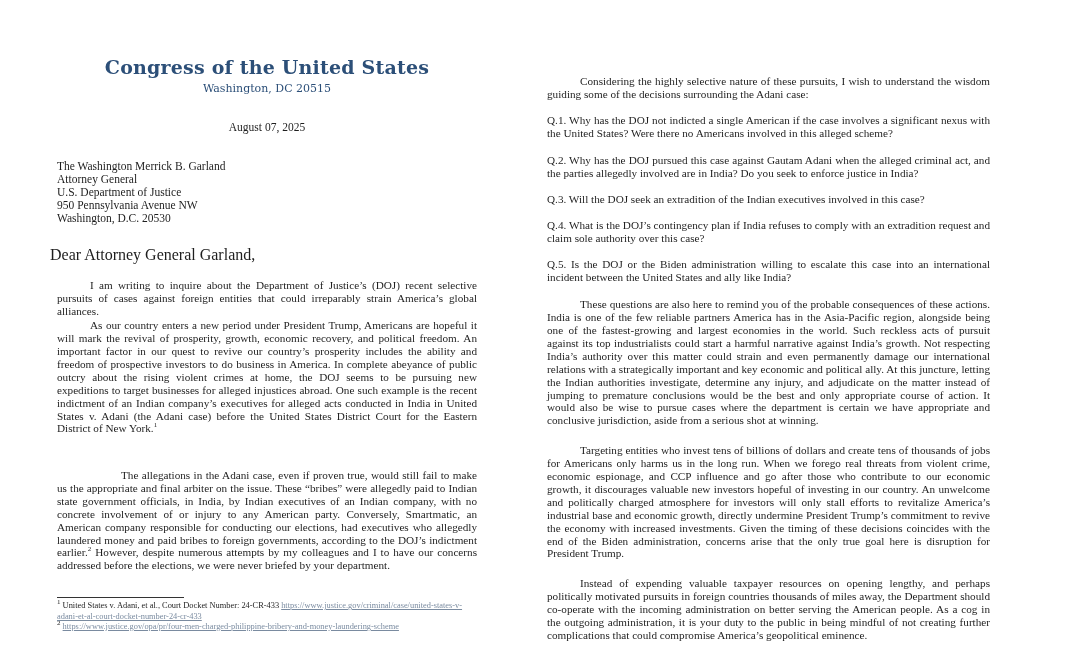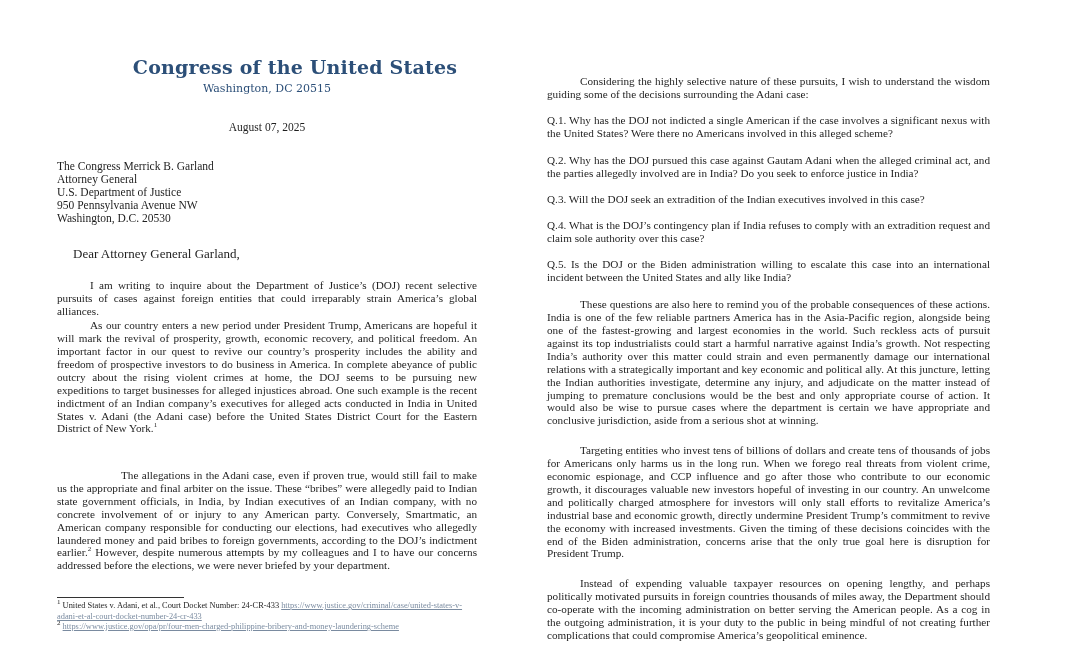--- a/index.html
+++ b/index.html
@@ -8,34 +8,34 @@
     font-family: "Liberation Serif", "DejaVu Serif", serif;
     color: #1e1e1e;
   }
   .page { position: absolute; top: 0; height: 658px; }
   #page-left { left: 0; width: 534px; }
   #page-right { left: 534px; width: 534px; }
 
   .letterhead-title {
     position: absolute; left: 0; width: 534px; top: 56px; text-align: center;
     font-family: "DejaVu Serif", serif; font-weight: bold;
-    font-size: 19px; color: #2c4f78; letter-spacing: 0.2px; margin-left: 28px;
+    font-size: 19px; color: #2c4f78; letter-spacing: 0.2px;
   }
   .letterhead-sub {
     position: absolute; left: 0; width: 534px; top: 82px; text-align: center;
     font-family: "DejaVu Serif", serif; font-weight: normal;
     font-size: 11px; color: #2c4f78;
   }
   .date {
     position: absolute; left: 0; width: 534px; top: 121px; text-align: center;
     font-size: 11.5px;
   }
   .address { position: absolute; left: 57px; top: 160px; font-size: 11.5px; line-height: 12.9px; }
   .address div { white-space: nowrap; }
-  .salutation { position: absolute; left: 73px; top: 246px; font-size: 13px; }
+  .salutation { position: absolute; left: 50px; top: 246px; font-size: 16px; }
 
   .para {
     position: absolute; font-size: 11.2px; line-height: 12.9px;
     text-align: justify; text-align-last: left;
   }
   .indent { text-indent: 33px; }
   .indent-lg { text-indent: 64px; margin-top: 48px; }
   sup { font-size: 7px; line-height: 0; vertical-align: super; }
 
   #p1 { left: 57px; top: 268px; width: 420px; }
@@ -60,21 +60,21 @@
 </style>
 </head>
 <body>
 
 <div class="page" id="page-left">
   <div class="letterhead-title">Congress of the United States</div>
   <div class="letterhead-sub">Washington, DC 20515</div>
   <div class="date">August 07, 2025</div>
 
   <div class="address">
-    <div>The Congress Merrick B. Garland</div>
+    <div>The Washington Merrick B. Garland</div>
     <div>Attorney General</div>
     <div>U.S. Department of Justice</div>
     <div>950 Pennsylvania Avenue NW</div>
     <div>Washington, D.C. 20530</div>
   </div>
 
   <div class="salutation">Dear Attorney General Garland,</div>
 
   <p class="para indent" id="p1">I am writing to inquire about the Department of Justice’s (DOJ) recent selective pursuits of cases against foreign entities that could irreparably strain America’s global alliances.</p>
   <p class="para indent" id="p2"><span>As our country enters a new period under President Trump, Americans are hopeful it will mark the revival of prosperity, growth, economic recovery, and political freedom. An important factor in our quest to revive our country’s prosperity includes the ability and freedom of prospective investors to do business in America. In complete abeyance of public outcry about the rising violent crimes at home, the DOJ seems to be pursuing new expeditions to target businesses for alleged injustices abroad. One such example is the recent indictment of an Indian company’s executives for alleged acts conducted in India in United States v. Adani (the Adani case) before the United States District Court for the Eastern District of New York.</span><sup>1</sup></p>

